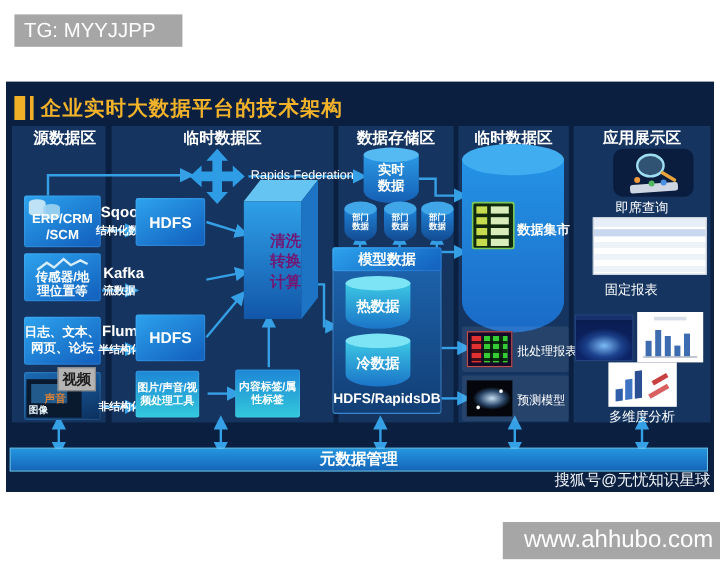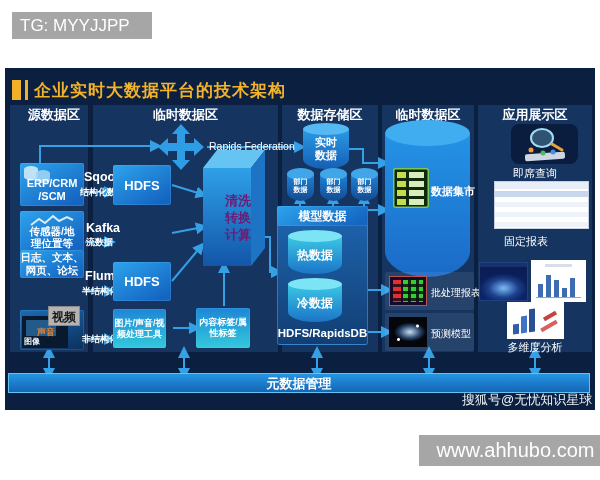--- a/index.html
+++ b/index.html
@@ -107,21 +107,21 @@
   </div>
 
   <div class="box" style="left:20px;top:211px;width:64px;height:40px;">
     <svg class="abs" style="left:9px;top:3px;" width="46" height="14" viewBox="0 0 46 14">
       <polyline points="2,11 10,5 16,9 24,2 30,7 38,3 44,6" stroke="#d6ecfa" stroke-width="2" fill="none"></polyline>
     </svg>
     <div class="abs pre" style="left:0;bottom:2px;width:100%;font-size:10.5px;line-height:12px;">传感器/地
 理位置等</div>
   </div>
 
-  <div class="box pre" style="left:20px;top:250px;width:64px;height:28px;font-size:10.5px;line-height:13px;font-family:Liberation Serif, serif;">日志、文本、
+  <div class="box pre" style="left:20px;top:264px;width:64px;height:40px;font-size:10.5px;line-height:13px;font-family:Liberation Serif, serif;">日志、文本、
 网页、论坛</div>
 
   <div class="box" style="left:20px;top:310px;width:64px;height:40px;background:linear-gradient(160deg,#1b6bb4,#0c2f5c);">
     <div class="abs" style="left:2px;top:6px;width:46px;height:32px;background:#0a1a2e;">
       <div class="abs" style="left:4px;top:4px;width:30px;height:16px;background:#225a8c;"></div>
       <div class="abs" style="left:2px;top:20px;font-size:8px;font-weight:bold;color:#e8f4fc;">图像</div>
       <div class="abs" style="left:15px;top:10px;font-size:9px;font-weight:bold;color:#d4813a;">声音</div>
     </div>
   </div>
   <div class="abs" style="left:48px;top:306px;width:32px;height:20px;background:#b4b4b4;border:1px solid #8a8a8a;text-align:center;">

